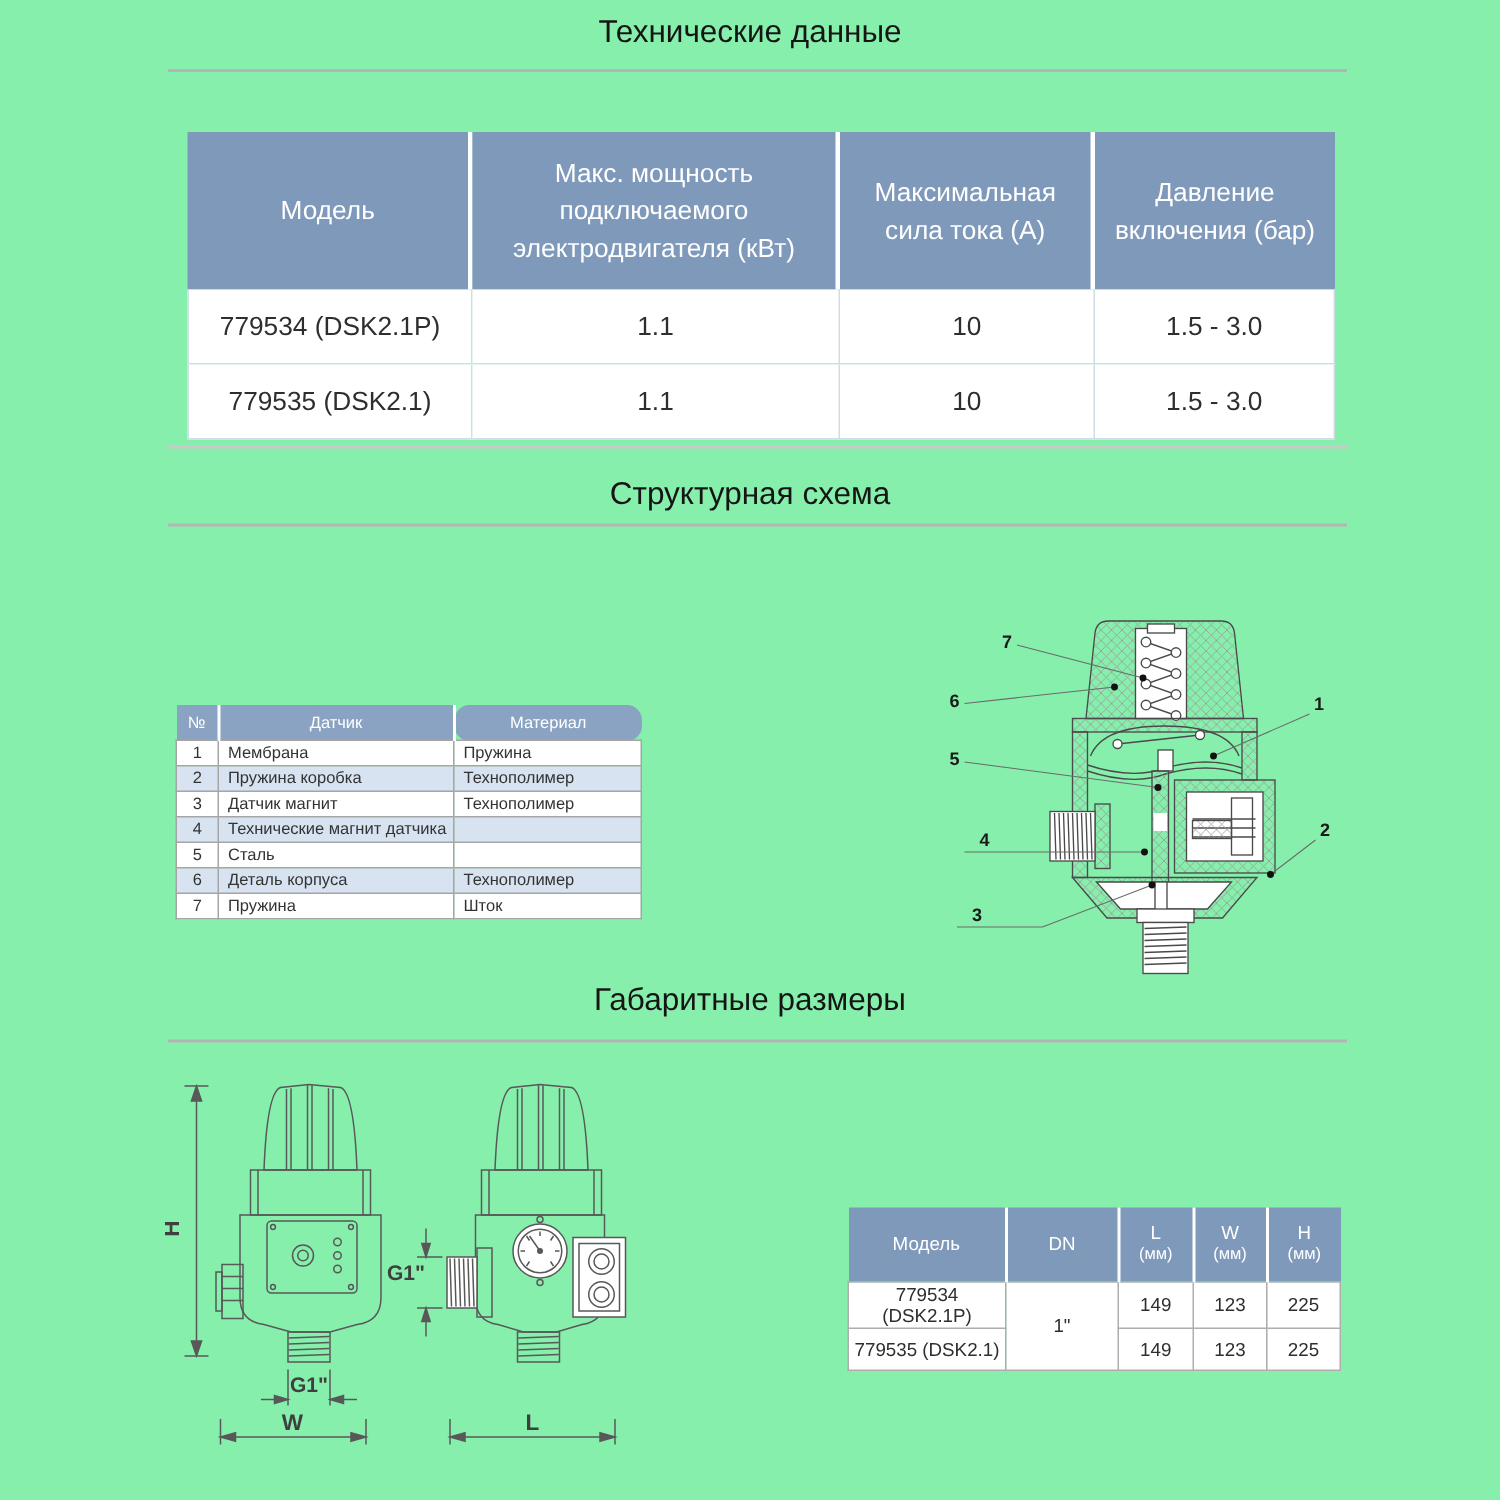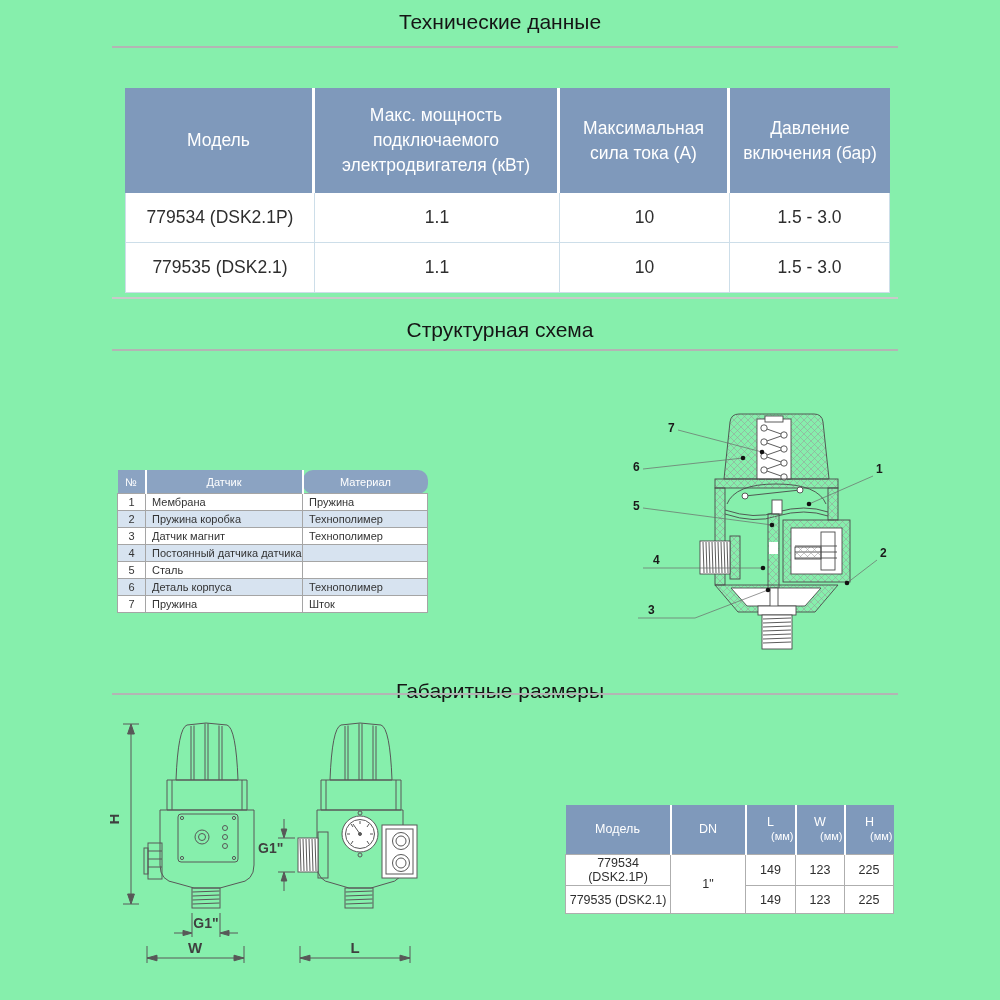--- a/index.html
+++ b/index.html
@@ -35,21 +35,21 @@
   .parts-table td.num{text-align:center;padding:0;}
   .parts-table tr.alt td{background:#d7e3f0;}
 
   
   .dim-table{position:absolute;left:565px;top:805px;width:328px;
              table-layout:fixed;border-collapse:collapse;}
   .dim-table th{background:#7f99bb;color:#fff;font-weight:400;font-size:12.5px;
                 height:47px;text-align:center;vertical-align:middle;
                 line-height:1.25;border-right:2px solid #fff;}
   .dim-table th:last-child{border-right:none;}
-  .dim-table th .unit{display:block;font-size:11px;text-align:right;}
+  .dim-table th .unit{display:block;font-size:11px;}
   .dim-table td{height:25px;text-align:center;vertical-align:middle;
                 font-size:12.5px;color:#2e2e2e;background:#fff;
                 border:1px solid #aeaeae;}
   svg{position:absolute;}
   svg text{font-family:"Liberation Sans",sans-serif;}
 </style>
 </head>
 <body>
 
 <div class="page">
@@ -116,21 +116,21 @@
         <td>Пружина коробка</td>
         <td>Технополимер</td>
       </tr>
       <tr>
         <td class="num">3</td>
         <td>Датчик магнит</td>
         <td>Технополимер</td>
       </tr>
       <tr class="alt">
         <td class="num">4</td>
-        <td>Постоянный датчика датчика</td>
+        <td>Технические магнит датчика</td>
         <td></td>
       </tr>
       <tr>
         <td class="num">5</td>
         <td>Сталь</td>
         <td></td>
       </tr>
       <tr class="alt">
         <td class="num">6</td>
         <td>Деталь корпуса</td>
@@ -221,21 +221,21 @@
       <text x="53" y="40">7</text>
       <text x="18" y="79">6</text>
       <text x="18" y="118">5</text>
       <text x="38" y="172">4</text>
       <text x="33" y="222">3</text>
       <text x="261" y="81">1</text>
       <text x="265" y="165">2</text>
     </g>
   </svg>
 
-  <div class="sec-title" style="top:679px;">Габаритные размеры</div>
+  <div class="sec-title" style="top:655px;">Габаритные размеры</div>
   <div class="rule" style="top:693px;"></div>
 
   <svg style="left:110px;top:715px;" width="150" height="260" viewBox="0 0 150 260">
     <g stroke="#585858" stroke-width="1" fill="none">
 
       <line x1="21" y1="12" x2="21" y2="186"></line>
       <line x1="13" y1="9" x2="29" y2="9"></line>
       <line x1="13" y1="189" x2="29" y2="189"></line>
       <polygon points="21,9 17.6,19 24.4,19" fill="#585858"></polygon>
       <polygon points="21,189 17.6,179 24.4,179" fill="#585858"></polygon>

